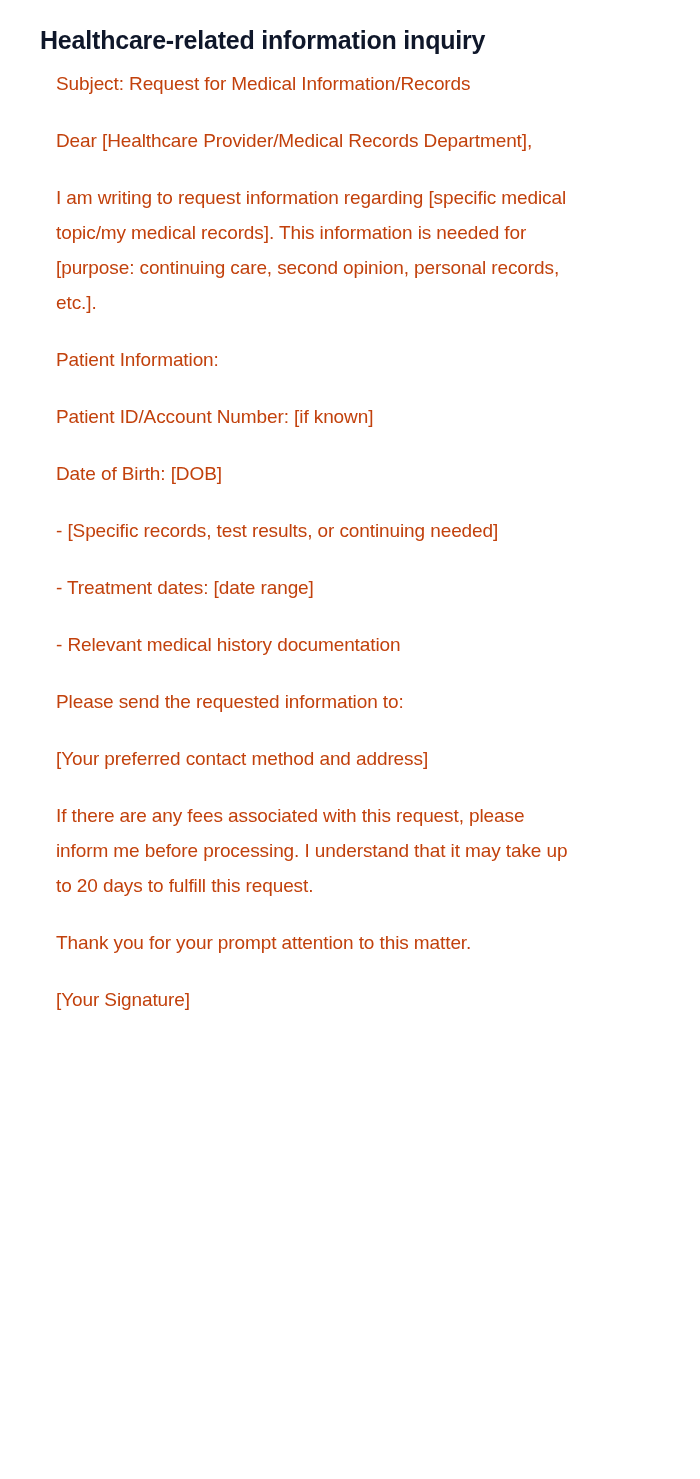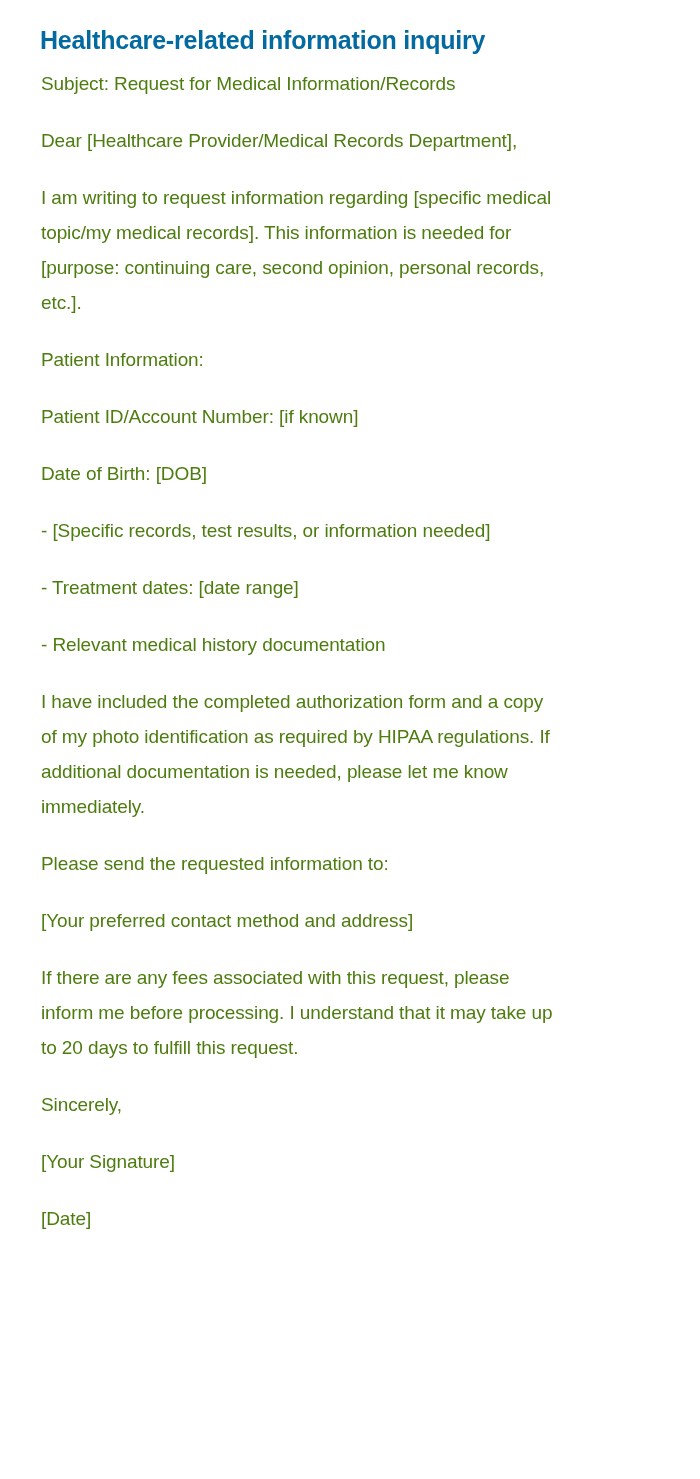--- a/index.html
+++ b/index.html
@@ -17,55 +17,50 @@
     width: 700px;
     min-height: 1479px;
     padding: 24px 40px 54px 40px;
     background: #ffffff;
   }
   h1.doc-title {
     margin: 0 0 10px 0;
     font-size: 25px;
     line-height: 32px;
     font-weight: 700;
-    color: #0369a1;
+    color: #0f172a;
     letter-spacing: -0.2px;
   }
   p.para {
-    margin: 0 0 22px 1px;
+    margin: 0 0 22px 16px;
     font-size: 19px;
     line-height: 35px;
     font-weight: 400;
-    color: #4d7c0f;
+    color: #c2410c;
     letter-spacing: -0.1px;
     white-space: pre-line;
   }
 </style>
 </head>
 <body>
 
 <div class="page">
   <h1 class="doc-title">Healthcare-related information inquiry</h1>
   <p class="para">Subject: Request for Medical Information/Records</p>
   <p class="para">Dear [Healthcare Provider/Medical Records Department],</p>
   <p class="para">I am writing to request information regarding [specific medical
 topic/my medical records]. This information is needed for
 [purpose: continuing care, second opinion, personal records,
 etc.].</p>
   <p class="para">Patient Information:</p>
   <p class="para">Patient ID/Account Number: [if known]</p>
   <p class="para">Date of Birth: [DOB]</p>
-  <p class="para">- [Specific records, test results, or information needed]</p>
+  <p class="para">- [Specific records, test results, or continuing needed]</p>
   <p class="para">- Treatment dates: [date range]</p>
   <p class="para">- Relevant medical history documentation</p>
-  <p class="para">I have included the completed authorization form and a copy
-of my photo identification as required by HIPAA regulations. If
-additional documentation is needed, please let me know
-immediately.</p>
   <p class="para">Please send the requested information to:</p>
   <p class="para">[Your preferred contact method and address]</p>
   <p class="para">If there are any fees associated with this request, please
 inform me before processing. I understand that it may take up
 to 20 days to fulfill this request.</p>
-  <p class="para">Sincerely,</p>
+  <p class="para">Thank you for your prompt attention to this matter.</p>
   <p class="para">[Your Signature]</p>
-  <p class="para">[Date]</p>
 </div>
 
 </body></html>

